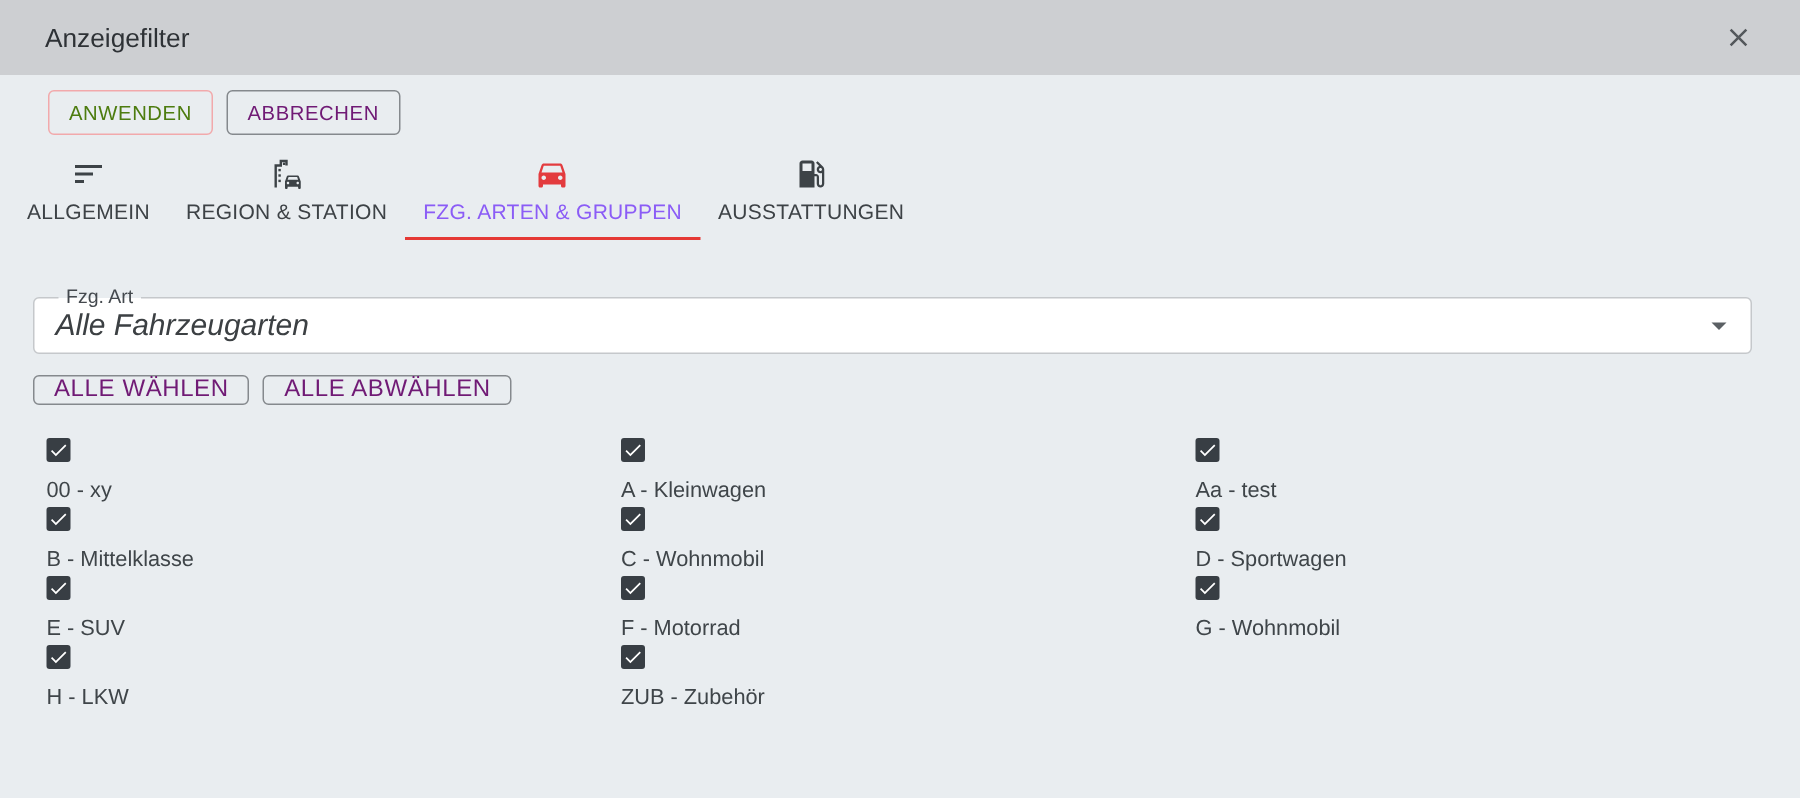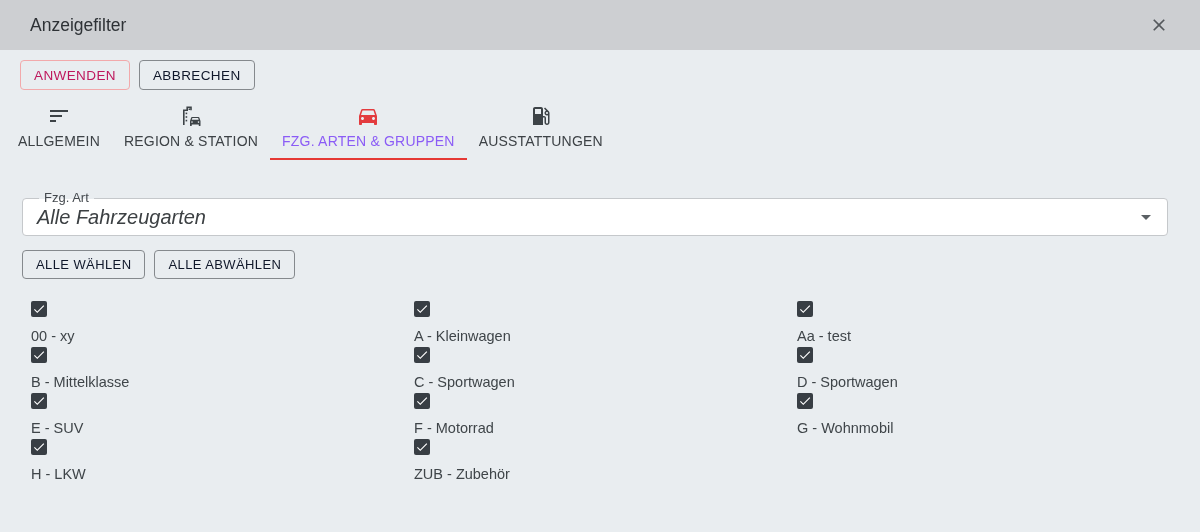--- a/index.html
+++ b/index.html
@@ -29,25 +29,25 @@
     cursor: pointer;
     border: none; background: transparent;
   }
 
   
   .action-bar { margin: 10px 0 0 20px; display: flex; gap: 9px; }
   .btn {
     display: inline-flex; align-items: center; justify-content: center;
     height: 30px; padding: 0 13px;
     border: 1px solid #85898d; border-radius: 4px;
-    background: transparent; color: #0f172a;
+    background: transparent; color: #701a75;
     font-family: inherit; font-size: 13.5px; letter-spacing: 0.4px;
     cursor: pointer; white-space: nowrap;
   }
-  .btn.primary { color: #be185d; border-color: #f2a9ab; }
+  .btn.primary { color: #4d7c0f; border-color: #f2a9ab; margin-left: 12px; }
 
   
   .tab-bar { display: flex; margin: 14px 4px 0 6px; }
   .tab {
     display: flex; flex-direction: column; align-items: center;
     padding: 0 12px 9px;
     border-bottom: 2px solid transparent;
     cursor: pointer;
   }
   .tab .icon { height: 24px; width: 24px; margin-bottom: 5px; }
@@ -85,21 +85,21 @@
   .select-arrow {
     position: absolute; right: 16px; top: 16px;
     width: 0; height: 0;
     border-left: 5px solid transparent;
     border-right: 5px solid transparent;
     border-top: 5px solid #5b6064;
   }
 
   
   .bulk-bar { margin: 14px 0 0 22px; display: flex; gap: 9px; }
-  .btn.small { height: 29px; font-size: 13px; }
+  .btn.small { height: 20px; font-size: 16px; }
 
   
   .group-grid {
     display: grid;
     grid-template-columns: 383px 383px 383px;
     row-gap: 29px;
     margin: 22px 0 0 31px;
   }
   .group-item { display: flex; align-items: flex-start; gap: 11px; height: 17px; cursor: pointer; flex-direction: column; }
   .checkbox {
@@ -219,21 +219,21 @@
         </svg>
     </span>
     <span class="group-label">B - Mittelklasse</span>
   </div>
     <div class="group-item">
     <span class="checkbox">
       <svg viewBox="0 0 24 24">
           <path fill="#ffffff" d="M9 16.2 4.8 12l-1.4 1.4L9 19 21 7l-1.4-1.4z"></path>
         </svg>
     </span>
-    <span class="group-label">C - Sportwagen</span>
+    <span class="group-label">C - Wohnmobil</span>
   </div>
     <div class="group-item">
     <span class="checkbox">
       <svg viewBox="0 0 24 24">
           <path fill="#ffffff" d="M9 16.2 4.8 12l-1.4 1.4L9 19 21 7l-1.4-1.4z"></path>
         </svg>
     </span>
     <span class="group-label">D - Sportwagen</span>
   </div>
     <div class="group-item">

